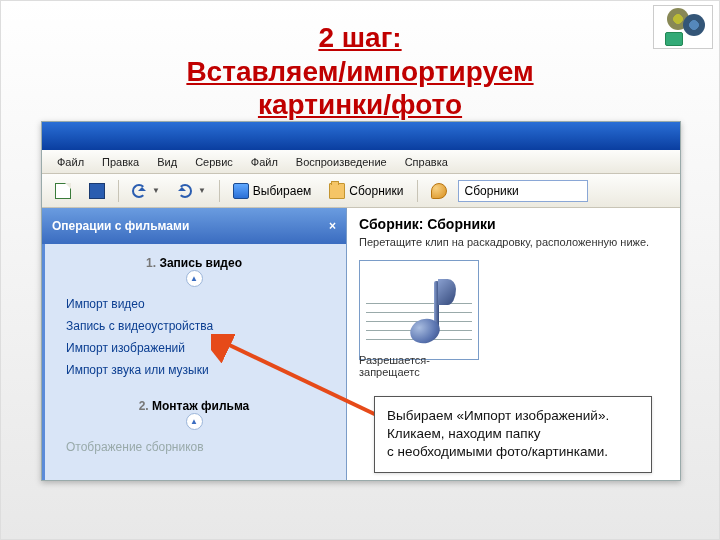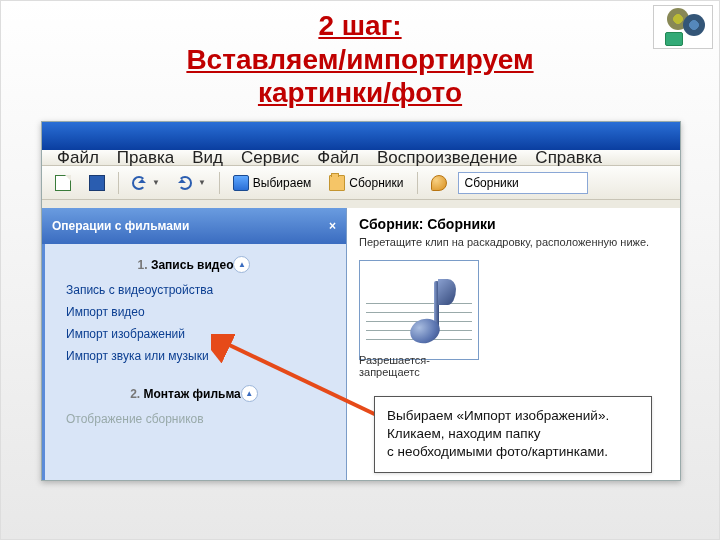--- a/index.html
+++ b/index.html
@@ -3,21 +3,21 @@
 <meta charset="utf-8">
 <style>
   * { box-sizing: border-box; margin: 0; padding: 0; }
   html, body { width: 720px; height: 540px; font-family: Tahoma, Arial, sans-serif; background: #f5f5f5; overflow: hidden; }
   .slide {
     width: 720px; height: 540px; position: relative;
     background: linear-gradient(to bottom, #fff, #e8e8e8);
     border: 1px solid #ddd;
   }
   .heading {
-    position: absolute; top: 8px; left: 0; right: 0;
+    position: absolute; top: 20px; left: 0; right: 0;
     text-align: center;
     color: #c00000; font-size: 28px; font-weight: bold;
     text-decoration: underline; line-height: 1.2;
     font-family: "Arial Black", Arial, sans-serif;
   }
   .corner-icon {
     position: absolute; top: 4px; right: 6px; width: 60px; height: 44px;
     border: 1px solid #ccc; background: #fff;
     display: flex; align-items: center; justify-content: center;
   }
@@ -36,24 +36,24 @@
   .screenshot {
     position: absolute; top: 120px; left: 40px; width: 640px; height: 360px;
     background: #eceae0; border: 1px solid #9aa;
     box-shadow: 0 2px 6px rgba(0,0,0,0.25);
     overflow: hidden;
   }
   .titlebar {
     height: 28px; background: linear-gradient(to bottom, #2a6fd6, #0a3ea0);
   }
   .menubar {
-    height: 16px; background: linear-gradient(to bottom, #fdfdfb, #eceae0);
+    height: 24px; background: linear-gradient(to bottom, #fdfdfb, #eceae0);
     border-bottom: 1px solid #c8c4b6;
     display: flex; align-items: center; padding: 0 6px;
-    font-size: 17px; color: #222;
+    font-size: 11px; color: #222;
   }
   .menubar span { padding: 0 9px; cursor: default; }
   .toolbar {
     height: 34px; background: linear-gradient(to bottom, #fdfdfb, #eceae0);
     border-bottom: 1px solid #c8c4b6;
     display: flex; align-items: center; padding: 0 6px; gap: 4px;
     font-size: 12px;
   }
   .tb-btn {
     display: flex; align-items: center; gap: 4px;
@@ -88,22 +88,22 @@
   }
   .pane-header {
     height: 36px; background: linear-gradient(to bottom, #6a9ce0, #3a6cc0);
     color: #fff; font-size: 12px; font-weight: bold;
     display: flex; align-items: center; padding: 0 10px;
     justify-content: space-between;
   }
   .pane-close { font-family: Arial; font-size: 12px; cursor: pointer; }
   .pane-body { padding: 6px 10px 0 10px; font-size: 12px; }
   .section-head {
-    display: flex; justify-content: center; align-items: center;
-    font-weight: bold; color: #000; padding: 6px 0;
+    display: flex; justify-content: flex-start; align-items: center;
+    font-weight: bold; color: #000; padding: 6px 0; flex-direction: column;
   }
   .chev {
     width: 17px; height: 17px; border-radius: 50%; background: #fff; border: 1px solid #9bb5d9;
     display: flex; align-items: center; justify-content: center; font-size: 8px; color: #3a6cc0;
   }
   .task-link { color: #0b3e91; padding: 4px 0 4px 14px; cursor: pointer; }
   .task-disabled { color: #9aa; padding: 4px 0 4px 14px; }
   .section-num { color: #777; font-weight: bold; }
   .section2 { margin-top: 12px; }
 
@@ -223,22 +223,22 @@
           <span class="pane-close">×</span>
         </div>
         <div class="pane-body">
           <div class="section-head">
             <span>
               <span class="section-num">1.</span>
               <span>Запись видео</span>
             </span>
             <span class="chev">▲</span>
           </div>
+          <div class="task-link">Импорт видео</div>
           <div class="task-link">Запись с видеоустройства</div>
-          <div class="task-link">Импорт видео</div>
           <div class="task-link">Импорт изображений</div>
           <div class="task-link">Импорт звука или музыки</div>
 
           <div class="section-head section2">
             <span>
               <span class="section-num">2.</span>
               <span>Монтаж фильма</span>
             </span>
             <span class="chev">▲</span>
           </div>

